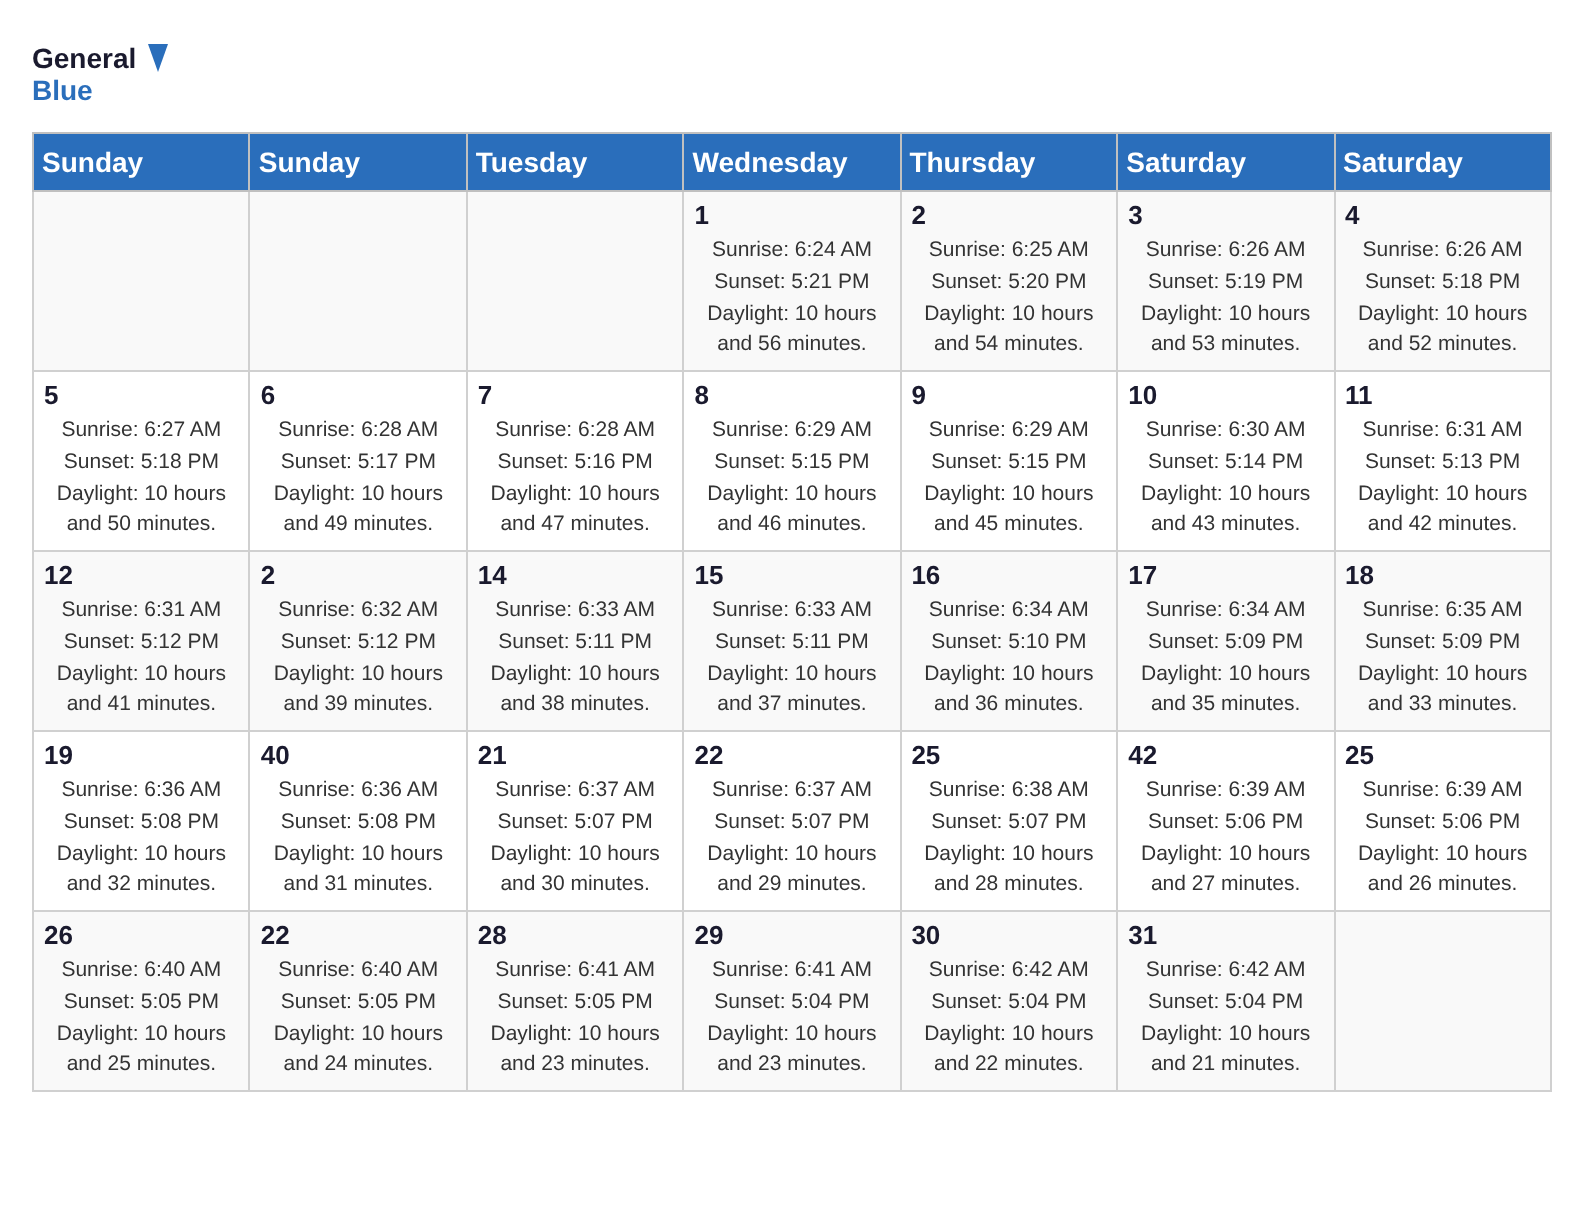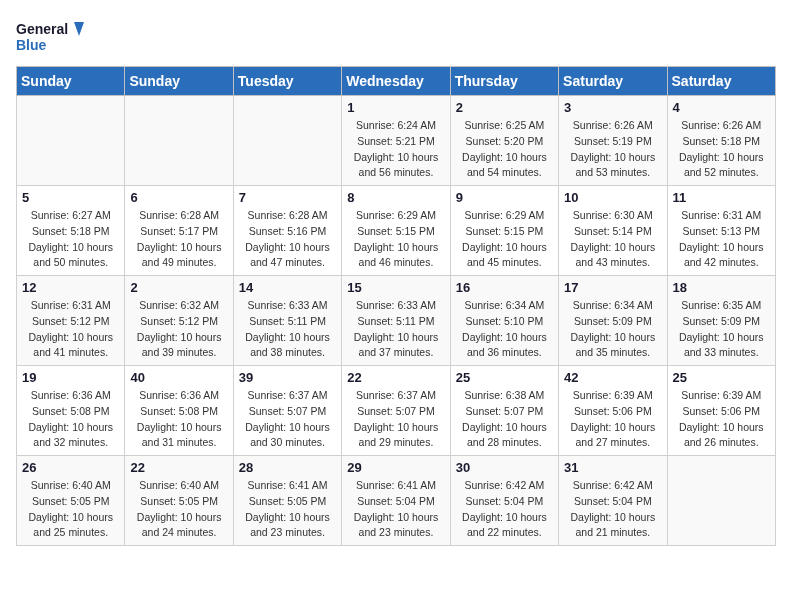--- a/index.html
+++ b/index.html
@@ -187,21 +187,21 @@
       <tr>
         <td>
           <div class="day-number">19</div>
           <div class="day-info">Sunrise: 6:36 AM<br>Sunset: 5:08 PM<br>Daylight: 10 hours<br>and 32 minutes.</div>
         </td>
         <td>
           <div class="day-number">40</div>
           <div class="day-info">Sunrise: 6:36 AM<br>Sunset: 5:08 PM<br>Daylight: 10 hours<br>and 31 minutes.</div>
         </td>
         <td>
-          <div class="day-number">39</div>
+          <div class="day-number">21</div>
           <div class="day-info">Sunrise: 6:37 AM<br>Sunset: 5:07 PM<br>Daylight: 10 hours<br>and 30 minutes.</div>
         </td>
         <td>
           <div class="day-number">22</div>
           <div class="day-info">Sunrise: 6:37 AM<br>Sunset: 5:07 PM<br>Daylight: 10 hours<br>and 29 minutes.</div>
         </td>
         <td>
           <div class="day-number">25</div>
           <div class="day-info">Sunrise: 6:38 AM<br>Sunset: 5:07 PM<br>Daylight: 10 hours<br>and 28 minutes.</div>
         </td>

